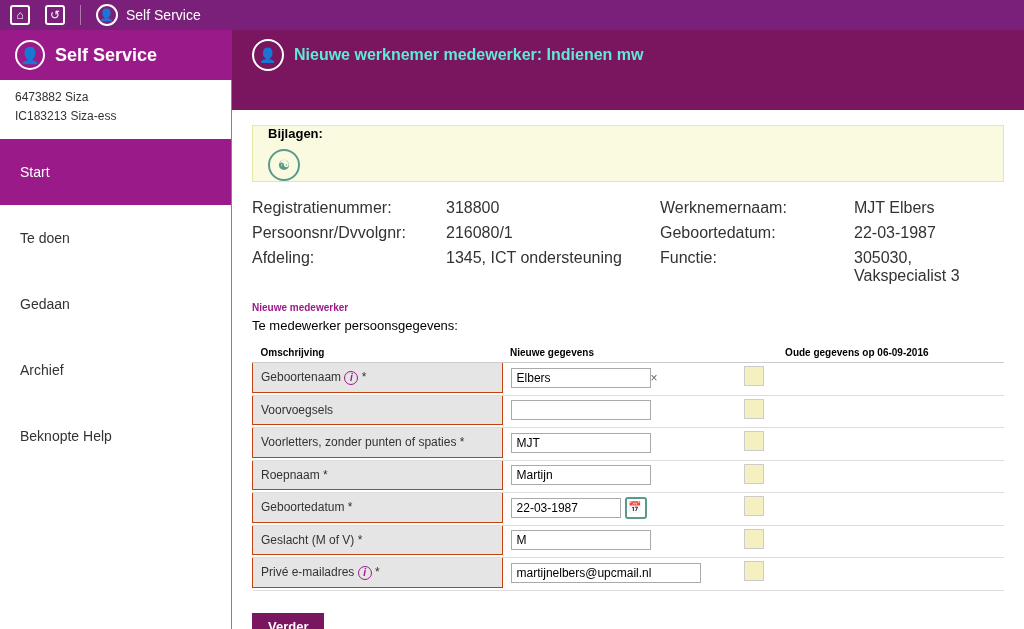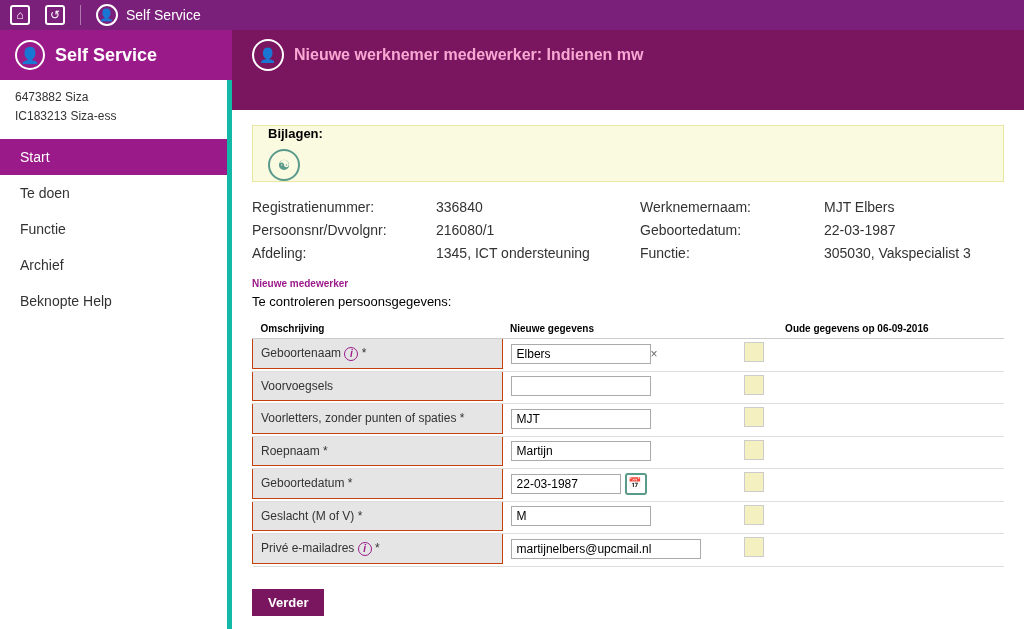--- a/index.html
+++ b/index.html
@@ -64,48 +64,48 @@
       padding: 0 20px;
     }
     .header-title-icon {
       width: 32px; height: 32px;
       border: 2px solid white;
       border-radius: 50%;
       display: flex; align-items: center; justify-content: center;
       color: white; font-size: 14px;
     }
     .header-title-text {
-      color: #f9a8d4;
+      color: #5eead4;
       font-size: 16px;
       font-weight: bold;
     }
 
     
     .layout {
       display: flex;
       height: calc(629px - 80px);
     }
 
     
     .sidebar {
       width: 232px;
       background: white;
-      border-right: 5px solid #14b8a6;
+      border-right: 1px solid #14b8a6;
     }
     .sidebar-user {
       padding: 8px 15px;
       font-size: 12px;
       color: #333;
       line-height: 1.6;
     }
     .sidebar-nav {
       margin-top: 5px;
     }
     .sidebar-item {
-      padding: 10px 20px;
+      padding: 25px 20px;
       cursor: pointer;
       font-size: 14px;
       color: #333;
     }
     .sidebar-item.active {
       background: #9b1a8a;
       color: white;
     }
 
     
@@ -281,21 +281,21 @@
       <div>IC183213 Siza-ess</div>
     </div>
     <div class="sidebar-nav">
       <div class="sidebar-item active">
         <span>Start</span>
       </div>
       <div class="sidebar-item">
         <span>Te doen</span>
       </div>
       <div class="sidebar-item">
-        <span>Functie</span>
+        <span>Gedaan</span>
       </div>
       <div class="sidebar-item">
         <span>Archief</span>
       </div>
       <div class="sidebar-item">
         <span>Beknopte Help</span>
       </div>
     </div>
   </div>
 
@@ -303,40 +303,40 @@
     <div class="purple-bar"></div>
     <div class="content-area">
 
       
       <div class="bijlagen-section">
         <div class="bijlagen-title">Bijlagen:</div>
         <div class="bijlagen-icon">☯</div>
       </div>
 
       
-      <div style="display:grid;grid-template-columns:180px 200px 180px 1fr;gap:3px 4px;margin:10px 0;font-size:14px;">
+      <div style="display:grid;grid-template-columns:180px 200px 180px 1fr;gap:3px 14px;margin:10px 0;font-size:16px;">
         <span class="info-label">Registratienummer:</span>
-        <span class="info-value">336840</span>
+        <span class="info-value">318800</span>
         <span class="info-label">Werknemernaam:</span>
         <span class="info-value">MJT Elbers</span>
 
         <span class="info-label">Persoonsnr/Dvvolgnr:</span>
         <span class="info-value">216080/1</span>
         <span class="info-label">Geboortedatum:</span>
         <span class="info-value">22-03-1987</span>
 
         <span class="info-label">Afdeling:</span>
         <span class="info-value">1345, ICT ondersteuning</span>
         <span class="info-label">Functie:</span>
         <span class="info-value">305030, Vakspecialist 3</span>
       </div>
 
       
       <div class="section-title">Nieuwe medewerker</div>
-      <div class="section-subtitle">Te controleren persoonsgegevens:</div>
+      <div class="section-subtitle">Te medewerker persoonsgegevens:</div>
 
       
       <table class="form-table">
         <thead>
           <tr>
             <th class="col-omschrijving">Omschrijving</th>
             <th class="col-nieuwe">Nieuwe gegevens</th>
             <th class="col-leeg"></th>
             <th class="col-oude">Oude gegevens op 06-09-2016</th>
           </tr>

